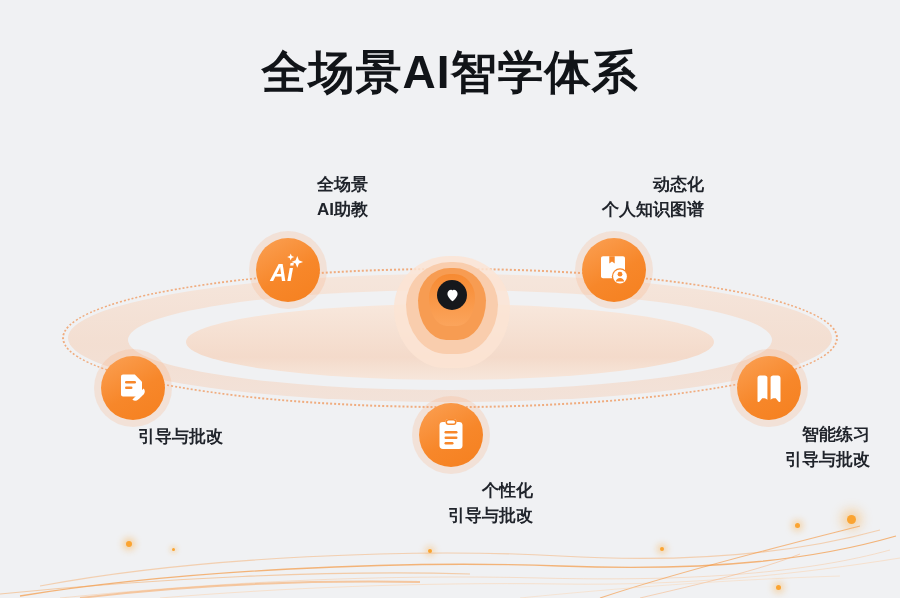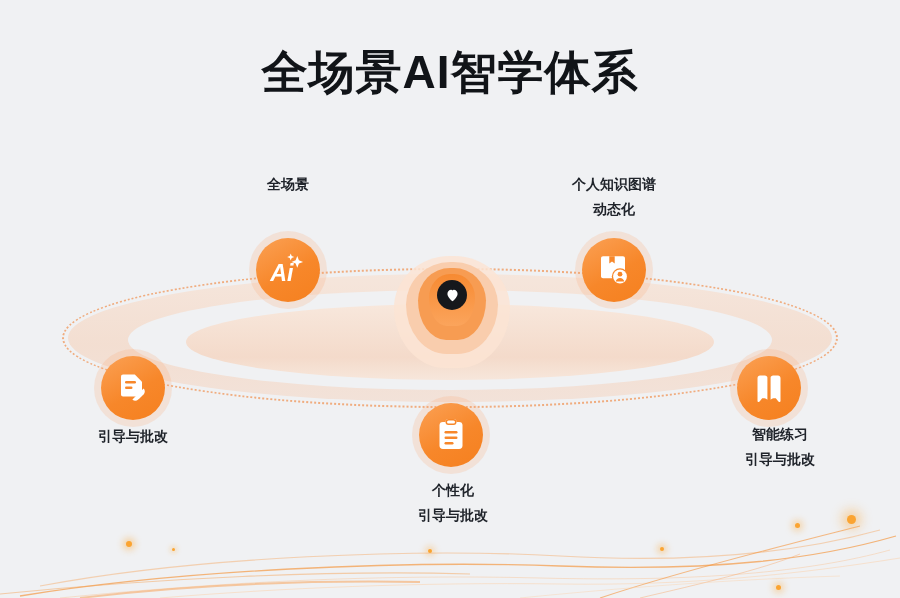--- a/index.html
+++ b/index.html
@@ -144,22 +144,22 @@
   }
   .node-ai      { left: 256px; top: 238px; font-style: italic; }
   .node-graph   { left: 582px; top: 238px; }
   .node-write   { left: 101px; top: 356px; }
   .node-book    { left: 737px; top: 356px; }
   .node-report  { left: 419px; top: 403px; }
 
   
   .node-label {
     position: absolute;
-    text-align: center;
-    font-size: 14px;
+    text-align: right;
+    font-size: 17px;
     line-height: 25px;
     font-weight: 700;
     color: #20242b;
     white-space: nowrap;
   }
   .label-ai      { left: 208px; top: 172px; width: 160px; }
   .label-graph   { left: 524px; top: 172px; width: 180px; }
   .label-write   { left: 43px;  top: 424px; width: 180px; }
   .label-book    { left: 690px; top: 422px; width: 180px; }
   .label-report  { left: 373px; top: 478px; width: 160px; }
@@ -214,35 +214,36 @@
 
   <div class="node node-ai">
     <svg width="38" height="34" viewBox="0 0 48 44" aria-hidden="true">
       <text x="1" y="36" font-family="Liberation Sans, sans-serif" font-size="30" font-weight="800" fill="#ffffff">Ai</text>
       <path d="M36 4 L38.1 9.4 L43.5 11.5 L38.1 13.6 L36 19 L33.9 13.6 L28.5 11.5 L33.9 9.4 Z" fill="#ffffff"></path>
       <path d="M27.5 0.5 L28.8 3.8 L32.1 5.1 L28.8 6.4 L27.5 9.7 L26.2 6.4 L22.9 5.1 L26.2 3.8 Z" fill="#ffffff"></path>
     </svg>
   </div>
   <div class="node-label label-ai">
     <div>全场景</div>
+    <div>AI助教</div>
   </div>
 
   <div class="node node-graph">
     <svg width="34" height="34" viewBox="0 0 34 34" aria-hidden="true">
       <path d="M4 5.2c0-1.1.9-2 2-2h20c1.1 0 2 .9 2 2v18c0 1.1-.9 2-2 2H6c-1.1 0-2-.9-2-2z" fill="#ffffff"></path>
       <path d="M12.3 3.2h5.4v7.2l-2.7-2-2.7 2z" fill="#f7872a"></path>
       <circle cx="23" cy="23.5" r="8.2" fill="#f7872a"></circle>
       <circle cx="23" cy="23.5" r="6.9" fill="#ffffff"></circle>
       <circle cx="23" cy="21.2" r="2.4" fill="#f7872a"></circle>
       <path d="M18.6 28.6c.5-2.3 2.3-3.7 4.4-3.7s3.9 1.4 4.4 3.7z" fill="#f7872a"></path>
     </svg>
   </div>
   <div class="node-label label-graph">
+    <div>动态化</div>
     <div>个人知识图谱</div>
-    <div>动态化</div>
   </div>
 
   <div class="node node-write">
     <svg width="34" height="34" viewBox="0 0 34 34" aria-hidden="true">
       <path d="M5 5.5c0-1.1.9-2 2-2h11.8l7.2 7.2v12.8c0 1.1-.9 2-2 2H7c-1.1 0-2-.9-2-2z" fill="#ffffff"></path>
       <rect x="9" y="10" width="11" height="2.6" rx="1.3" fill="#f7872a"></rect>
       <rect x="9" y="15.4" width="7.5" height="2.6" rx="1.3" fill="#f7872a"></rect>
       <path d="M27.6 17.4c1.6 1.6 1.6 4.2 0 5.8l-5.4 5.4c-1.6 1.6-4.2 1.6-5.8 0z" fill="#ffffff"></path>
       <path d="M24.6 18.9l3.6 3.6-5.0 5.0c-1.0 1.0-2.6 1.0-3.6 0z" fill="#ffffff"></path>
     </svg>

